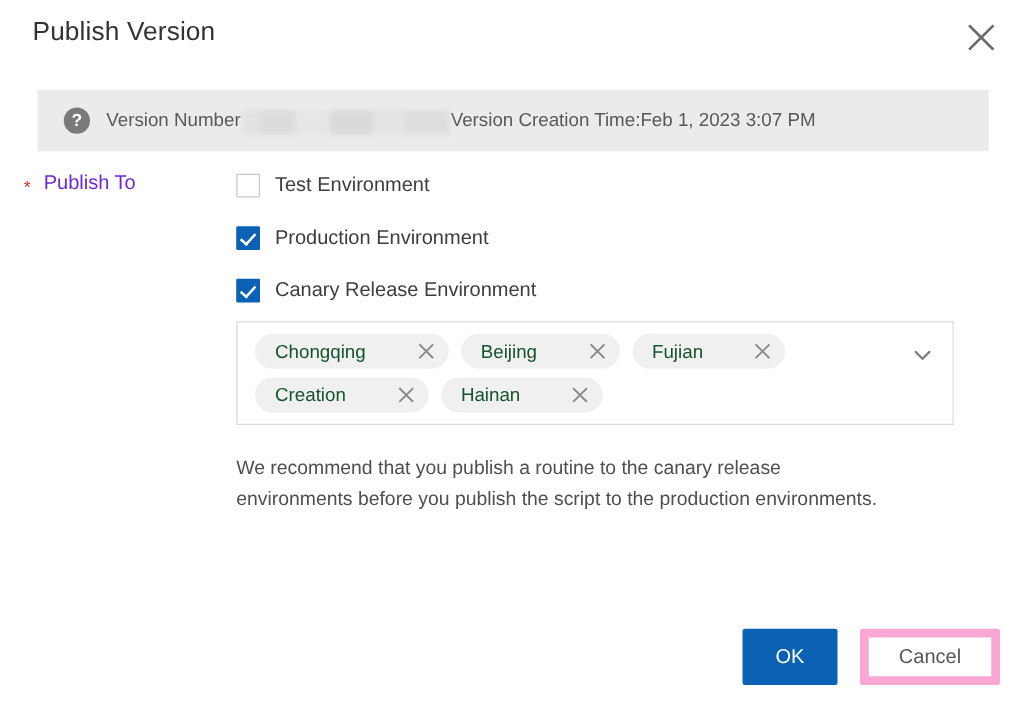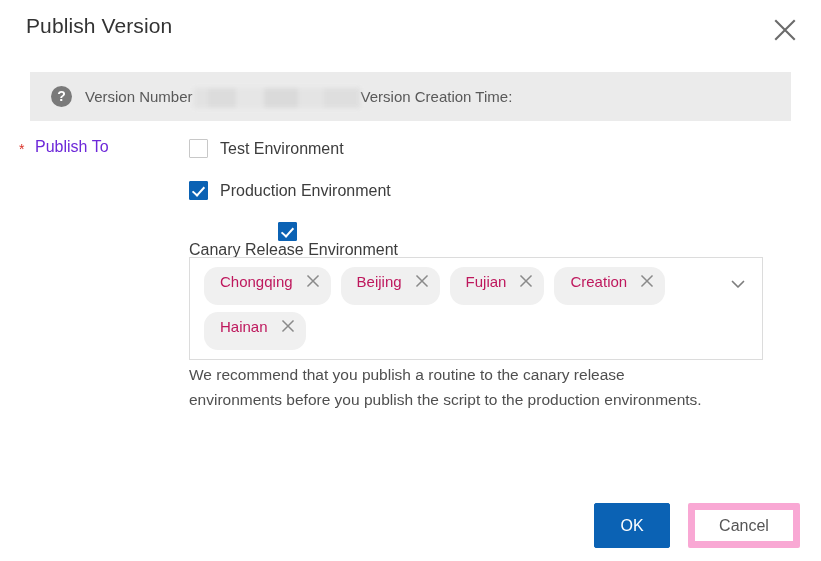--- a/index.html
+++ b/index.html
@@ -137,21 +137,21 @@
     top: 0;
   }
   .checkbox-row {
     display: flex;
     align-items: center;
     height: 21px;
     margin-bottom: 21px;
     cursor: pointer;
     user-select: none;
   }
-  .checkbox-row:last-child { margin-bottom: 0; flex-direction: column; }
+  .checkbox-row:last-child { margin-bottom: 0; }
   .cb {
     width: 19px;
     height: 19px;
     box-sizing: border-box;
     flex: 0 0 auto;
     margin-right: 12px;
     border: 1px solid #c8c8c8;
     background: #ffffff;
     border-radius: 1px;
     position: relative;
@@ -192,26 +192,27 @@
   }
   .tag-list {
     display: flex;
     flex-wrap: wrap;
     gap: 7px 10px;
   }
   .tag {
     display: inline-flex;
     align-items: center;
     height: 28px;
-    padding: 0 10px 10px 16px;
+    padding: 0 10px 0 16px;
     background: #f0f0f0;
     border-radius: 14px;
     font-size: 15px;
-    color: #be185d;
-    white-space: nowrap;
+    color: #14532d;
+    white-space: nowrap;
+    gap: 28px;
   }
   .tag-text { }
   .tag-close {
     margin-left: 12px;
     width: 16px;
     height: 16px;
     display: inline-flex;
     align-items: center;
     justify-content: center;
     cursor: pointer;
@@ -292,20 +293,21 @@
       </span>
     </button>
   </div>
 
   <div class="info-bar">
     <div class="help-icon">?</div>
     <div class="info-text">
       <span>Version Number</span>
         <span class="redacted"></span>
         <span>Version Creation Time:</span>
+        <span>Feb 1, 2023 3:07 PM</span>
     </div>
   </div>
 
   <div class="form-row">
     <span class="req-star">*</span>
     <span class="field-label">Publish To</span>
 
     <div class="checkbox-group">
 
       <div class="checkbox-row">

